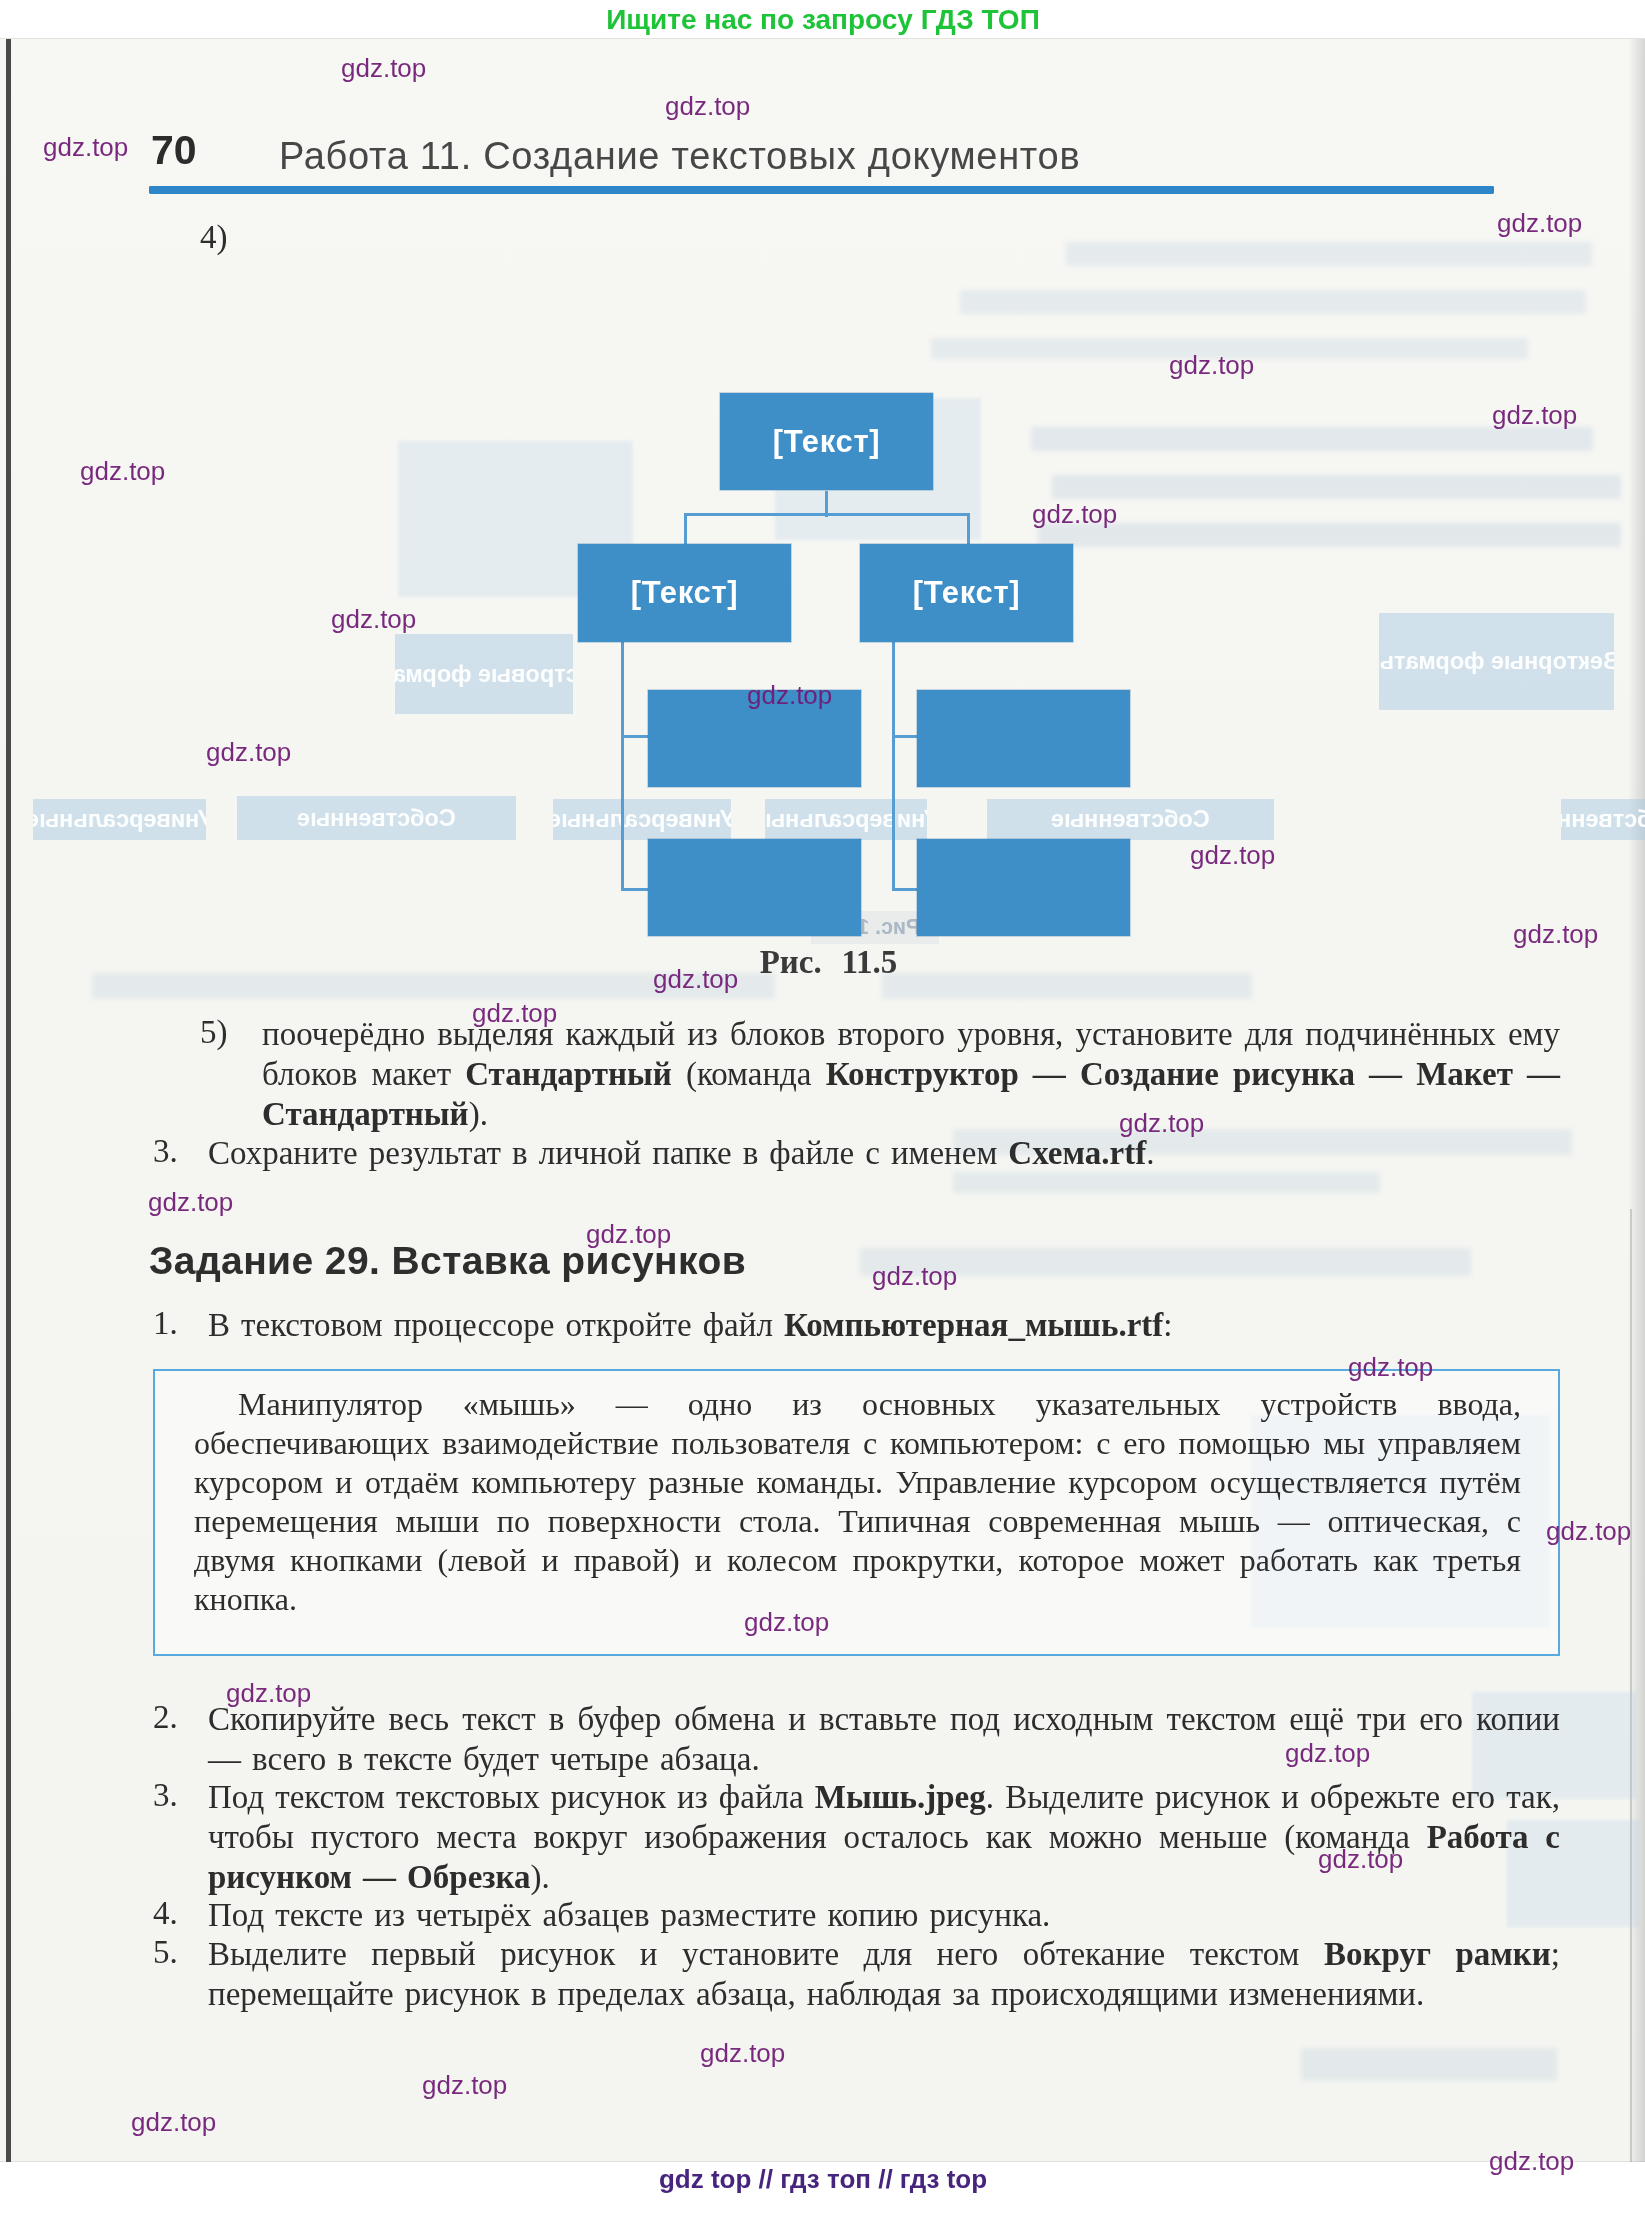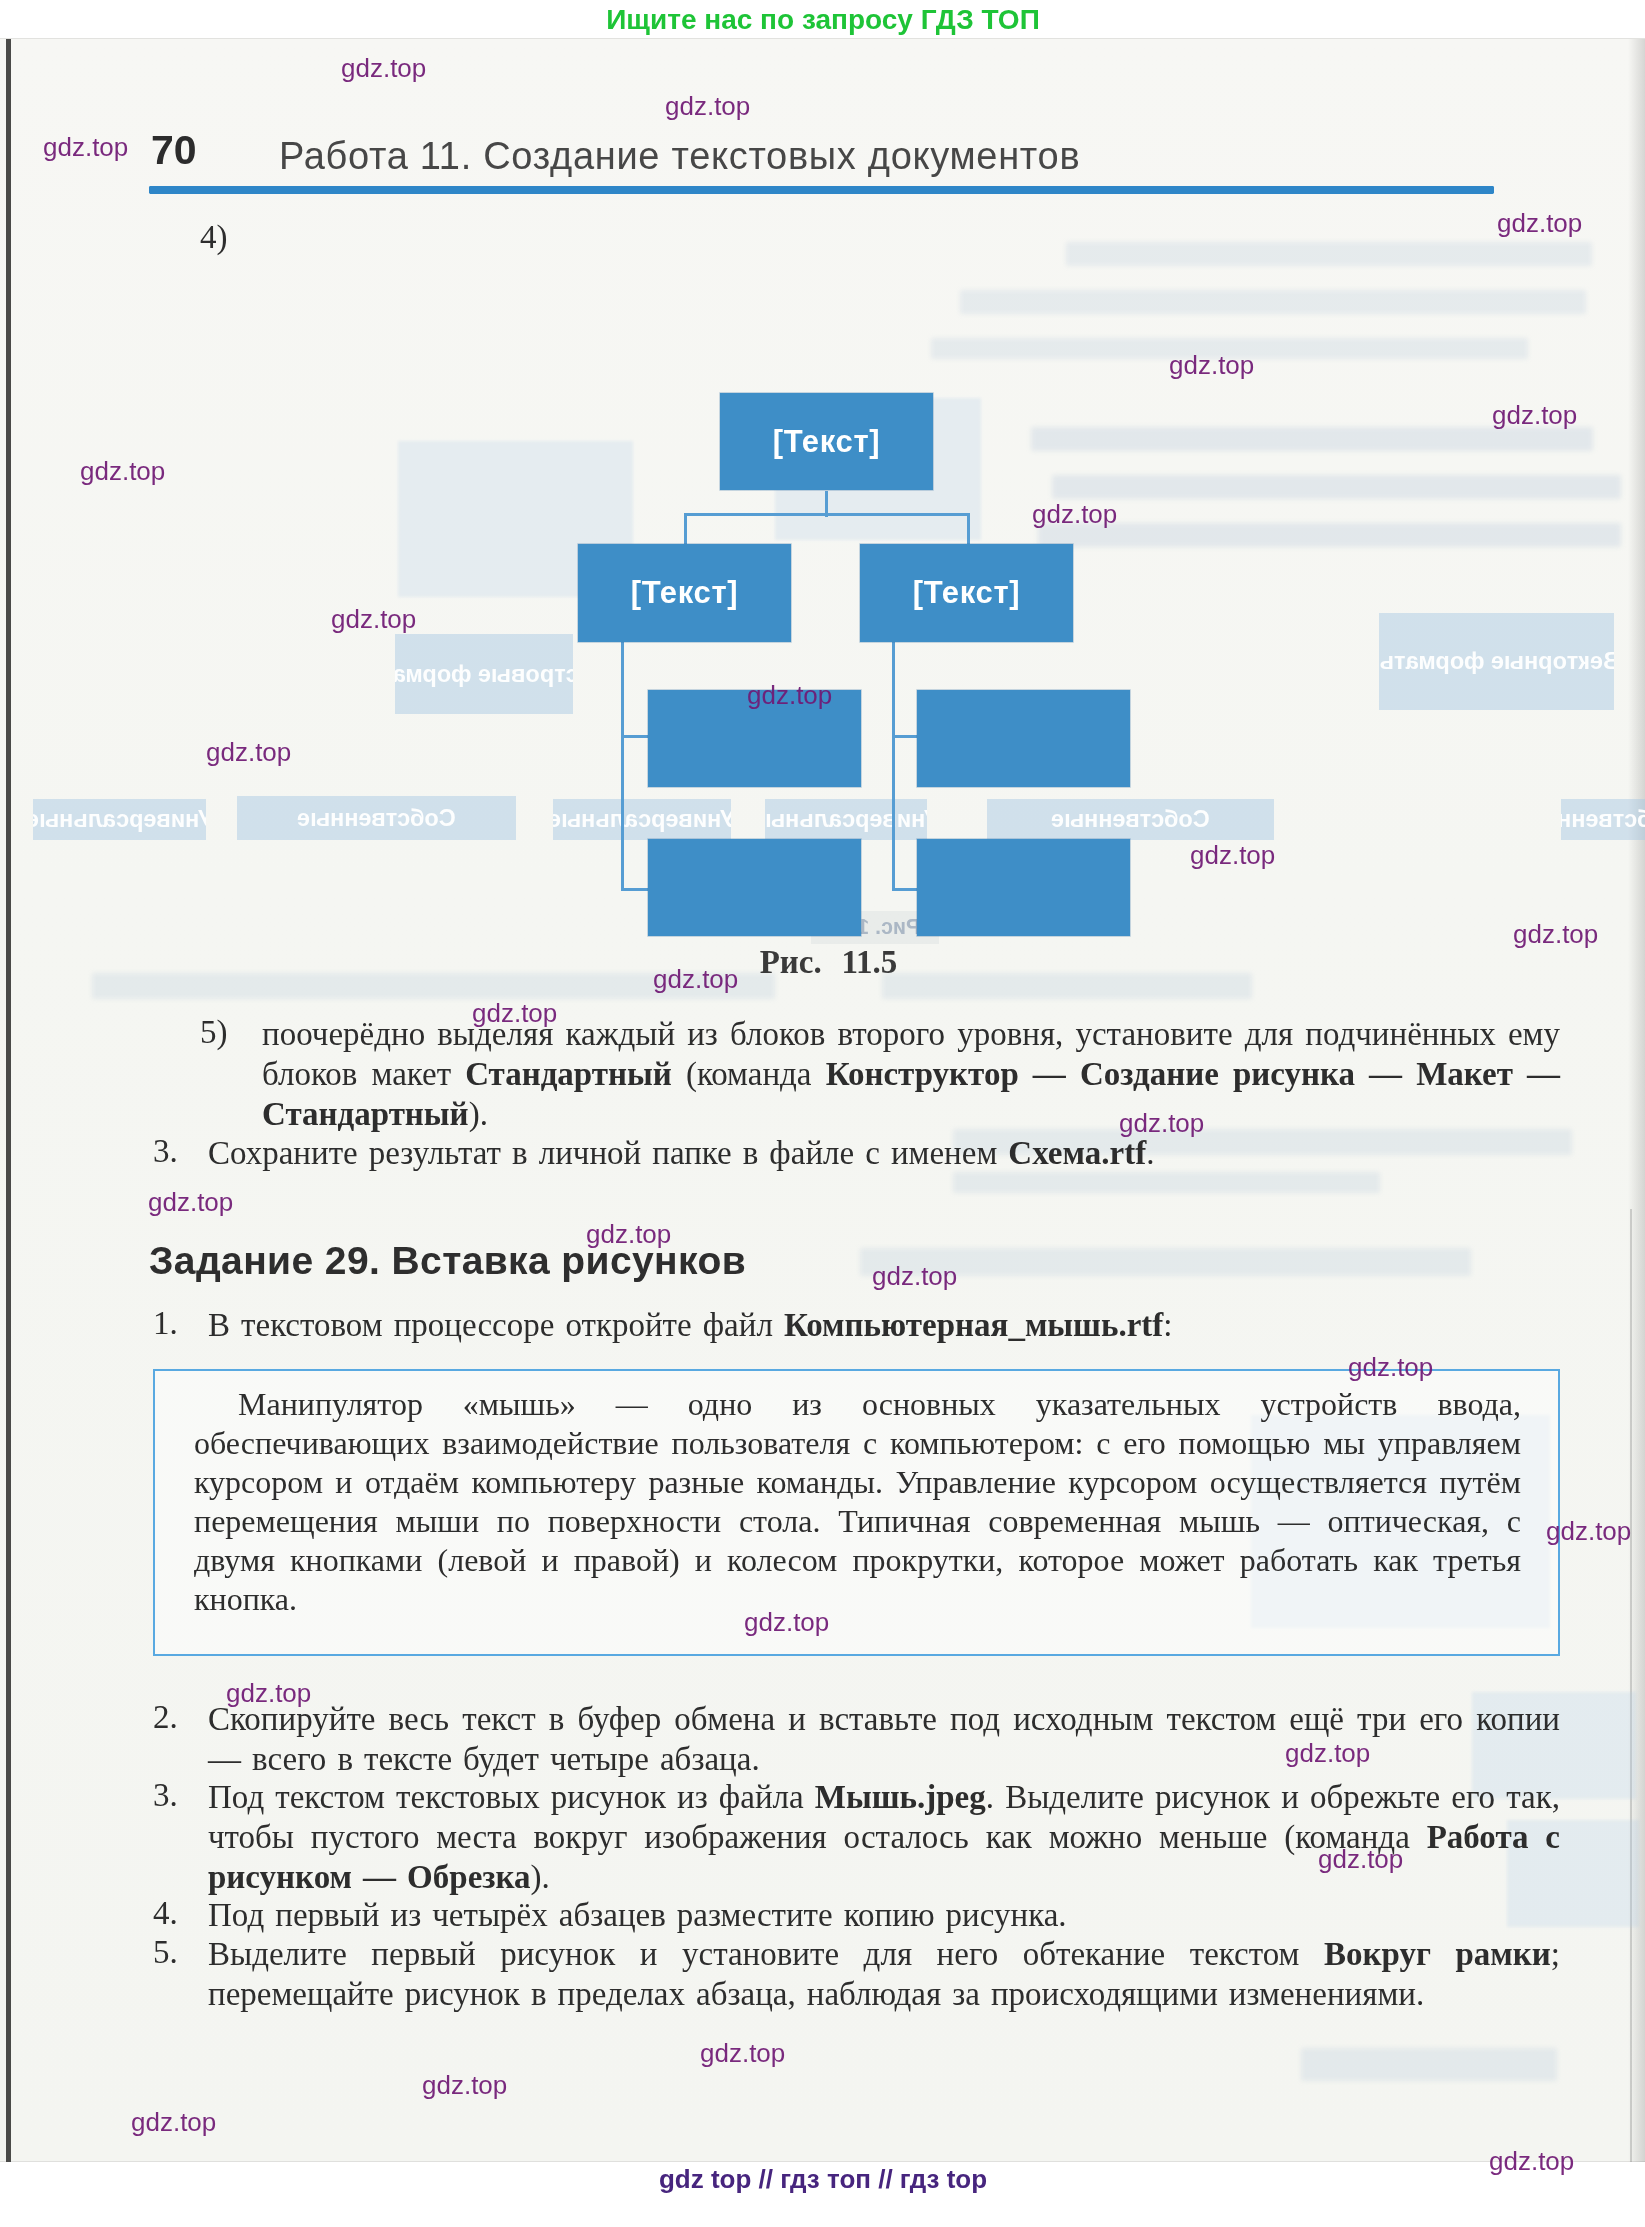--- a/index.html
+++ b/index.html
@@ -170,21 +170,21 @@
   <div class="qbox"></div>
   <div class="qtext">Манипулятор «мышь» — одно из основных указательных устройств ввода, обеспечивающих взаимодействие пользователя с компьютером: с его помощью мы управляем курсором и отдаём компьютеру разные команды. Управление курсором осуществляется путём перемещения мыши по поверхности стола. Типичная современная мышь — оптическая, с двумя кнопками (левой и правой) и колесом прокрутки, которое может работать как третья кнопка.</div>
 
   <span class="num" style="left:153px;top:1699px">2.</span>
   <div class="txt lh56" style="left:208px;top:1699px;width:1352px"><span>Скопируйте весь текст в буфер обмена и вставьте под исходным текстом ещё три его копии — всего в тексте будет четыре абзаца.</span></div>
 
   <span class="num" style="left:153px;top:1777px">3.</span>
   <div class="txt lh56" style="left:208px;top:1777px;width:1352px"><span>Под текстом текстовых рисунок из файла </span><b>Мышь.jpeg</b><span>. Выделите рисунок и обрежьте его так, чтобы пустого места вокруг изображения осталось как можно меньше (команда </span><b>Работа с рисунком — Обрезка</b><span>).</span></div>
 
   <span class="num" style="left:153px;top:1895px">4.</span>
-  <div class="txt lh56" style="left:208px;top:1895px;width:1352px;text-align:left"><span>Под первый из четырёх абзацев разместите копию рисунка.</span></div>
+  <div class="txt lh56" style="left:208px;top:1895px;width:1352px;text-align:left"><span>Под тексте из четырёх абзацев разместите копию рисунка.</span></div>
 
   <span class="num" style="left:153px;top:1934px">5.</span>
   <div class="txt lh56" style="left:208px;top:1934px;width:1352px"><span>Выделите первый рисунок и установите для него обтекание текстом </span><b>Вокруг рамки</b><span>; перемещайте рисунок в пределах абзаца, наблюдая за происходящими изменениями.</span></div>
 
   <div id="wmlayer">
       <span class="wm" style="left: 341px; top: 53px;">gdz.top</span>
       <span class="wm" style="left: 665px; top: 91px;">gdz.top</span>
       <span class="wm" style="left: 43px; top: 132px;">gdz.top</span>
       <span class="wm" style="left: 1497px; top: 208px;">gdz.top</span>
       <span class="wm" style="left: 1169px; top: 350px;">gdz.top</span>

